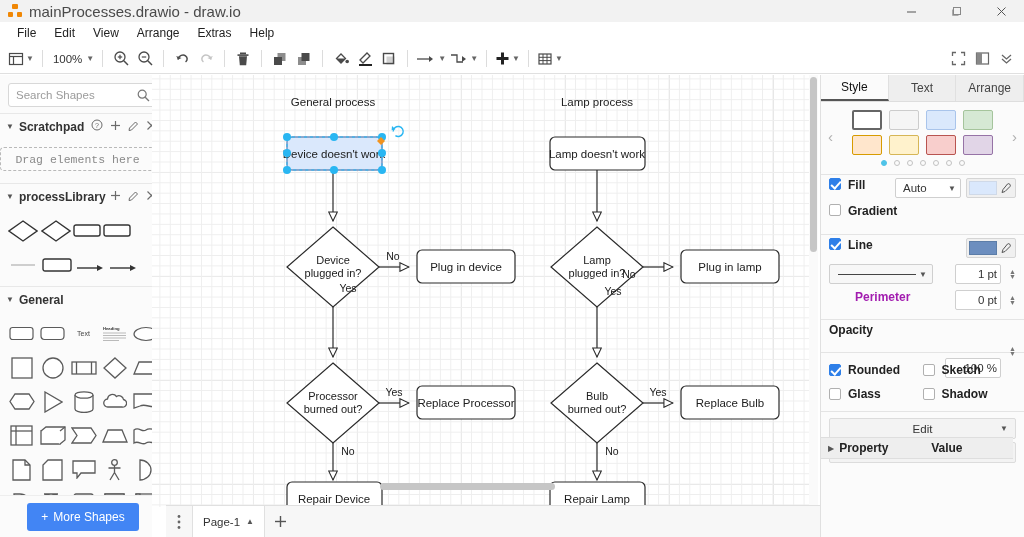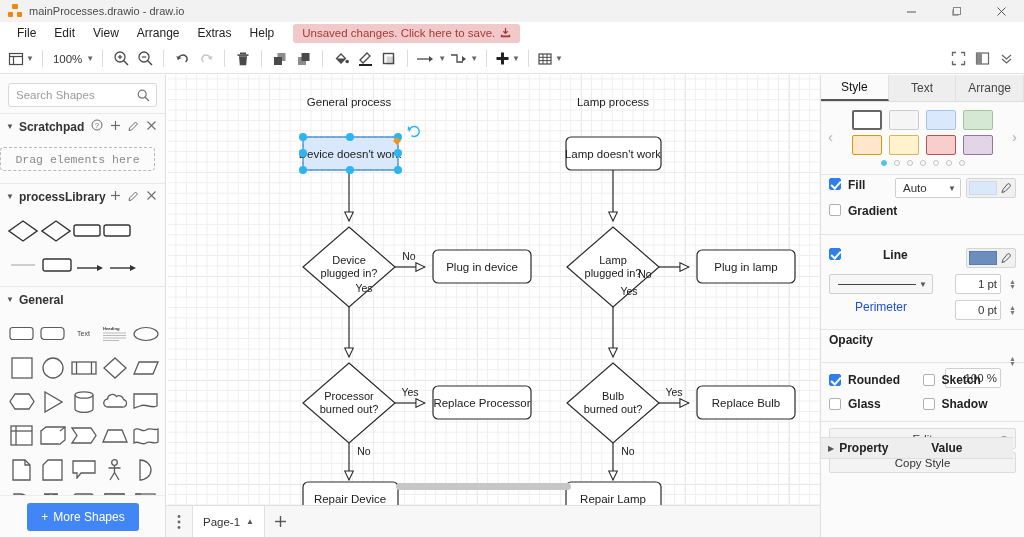--- a/index.html
+++ b/index.html
@@ -23,21 +23,21 @@
   .app-icon {
     width: 14px; height: 14px; margin: 0 7px 0 8px;
     position: relative; flex: none;
   }
   .app-icon i {
     position: absolute; background: #f08705; border-radius: 1px; display: block;
   }
   .app-icon i.n1 { width: 6px; height: 5px; left: 4px; top: 0px; }
   .app-icon i.n2 { width: 5px; height: 5px; left: 0px; top: 8px; }
   .app-icon i.n3 { width: 5px; height: 5px; left: 9px; top: 8px; }
-  .title-text { font-size: 11px; color: #4a4a4a; }
+  .title-text { font-size: 15px; color: #4a4a4a; }
   .win-ctrls {
     position: absolute; right: 0; top: 0; height: 22px; display: flex;
   }
   .win-btn {
     width: 45px; height: 22px; display: flex; align-items: center; justify-content: center;
     color: #555; font-size: 12px;
   }
   .win-btn svg { display: block; }
 
   
@@ -131,21 +131,21 @@
     border-top: 1px solid #eee;
   }
   .more-shapes {
     background: #4285f4; color: #fff; border: 0; border-radius: 3px;
     font-family: "Liberation Sans", sans-serif; font-size: 12px;
     padding: 7px 14px; display: flex; align-items: center; gap: 5px;
   }
 
   
   .canvas-outer {
-    position: absolute; top: 75px; left: 168px; width: 666px; height: 462px;
+    position: absolute; top: 75px; left: 152px; width: 666px; height: 462px;
     background: #ffffff; overflow: hidden;
   }
   .canvas {
     position: absolute; top: 0; left: 0; width: 666px; height: 432px;
     background-color: #ffffff;
     background-image:
       linear-gradient(to right, #eeeeee 1px, transparent 1px),
       linear-gradient(to bottom, #eeeeee 1px, transparent 1px),
       linear-gradient(to right, #e2e2e2 1px, transparent 1px),
       linear-gradient(to bottom, #e2e2e2 1px, transparent 1px);
@@ -221,21 +221,21 @@
     width: 12px; height: 12px; border: 1px solid #b0b0b0; border-radius: 2px;
     background: #fff; margin-right: 7px; flex: none; position: relative;
   }
   .cb.on { background: #2e7fe8; border-color: #2e7fe8; }
   .cb.on::after {
     content: ""; position: absolute; left: 3px; top: 0px;
     width: 4px; height: 8px; border: solid #fff; border-width: 0 2px 2px 0;
     transform: rotate(42deg);
   }
   .rp-label { color: #222; font-weight: bold; font-size: 12px; }
-  .rp-label.muted { color: #1d4ed8; font-weight: normal; }
+  .rp-label.muted { color: #a21caf; font-weight: bold; }
   .rp-right { margin-left: auto; display: flex; align-items: center; gap: 5px; }
 
   .sel {
     border: 1px solid #cfcfcf; background: #fff; border-radius: 2px;
     height: 20px; width: 66px; font-size: 11.5px; color: #333;
     display: flex; align-items: center; padding: 0 4px 0 7px;
   }
   .sel .cv { margin-left: auto; font-size: 8px; color: #555; }
   .swatch-wrap {
     display: flex; align-items: center; border: 1px solid #d5d5d5; border-radius: 2px;
@@ -328,29 +328,20 @@
   </svg>
 </div>
 
 <div class="menubar">
   <div class="menu-item">File</div>
   <div class="menu-item">Edit</div>
   <div class="menu-item">View</div>
   <div class="menu-item">Arrange</div>
   <div class="menu-item">Extras</div>
   <div class="menu-item">Help</div>
-  <div class="unsaved-banner">
-    <span>Unsaved changes. Click here to save.</span>
-    <span>
-      <svg width="11" height="11" viewBox="0 0 11 11">
-        <path d="M5.5 1 v4.6 M3.3 4.2 L5.5 6.3 L7.7 4.2" fill="none" stroke="#a33a3a" stroke-width="1.2"></path>
-        <path d="M1.6 7.8 v1.6 h7.8 v-1.6" fill="none" stroke="#a33a3a" stroke-width="1.6"></path>
-      </svg>
-    </span>
-  </div>
 </div>
 
 <div class="toolbar">
   <div class="tb-btn">
     <svg width="16" height="16" viewBox="0 0 16 16">
         <rect x="1.5" y="2.5" width="13" height="11" fill="none" stroke="#4a4a4a" stroke-width="1.2"></rect>
         <line x1="1.5" y1="5.5" x2="14.5" y2="5.5" stroke="#4a4a4a" stroke-width="1.2"></line>
         <line x1="5.5" y1="5.5" x2="5.5" y2="13.5" stroke="#4a4a4a" stroke-width="1.2"></line>
       </svg>
     <span class="tb-caret">▼</span>
@@ -992,21 +983,21 @@
     </span>
   </div>
 
   <div class="rp-row">
     <span class="cb"></span>
     <span class="rp-label">Gradient</span>
   </div>
 
   <div class="rp-sep" style="margin-top:4px;"></div>
 
-  <div class="rp-row" style="margin-top:13px;gap:35px;">
+  <div class="rp-row" style="margin-top:3px;">
     <span class="cb on"></span>
     <span class="rp-label">Line</span>
     <span class="rp-right">
       <span class="swatch-wrap">
         <span class="swatch" style="background:#6c8ebf;border-color:#5c7da8;"></span>
         <span class="pipette">
           <svg width="11" height="11" viewBox="0 0 11 11">
               <path d="M7.5 1 a1.8 1.8 0 0 1 2.5 2.5 L5 8.5 L2 9.5 L3 6.5 Z" fill="none" stroke="#555" stroke-width="1"></path>
             </svg>
         </span>

